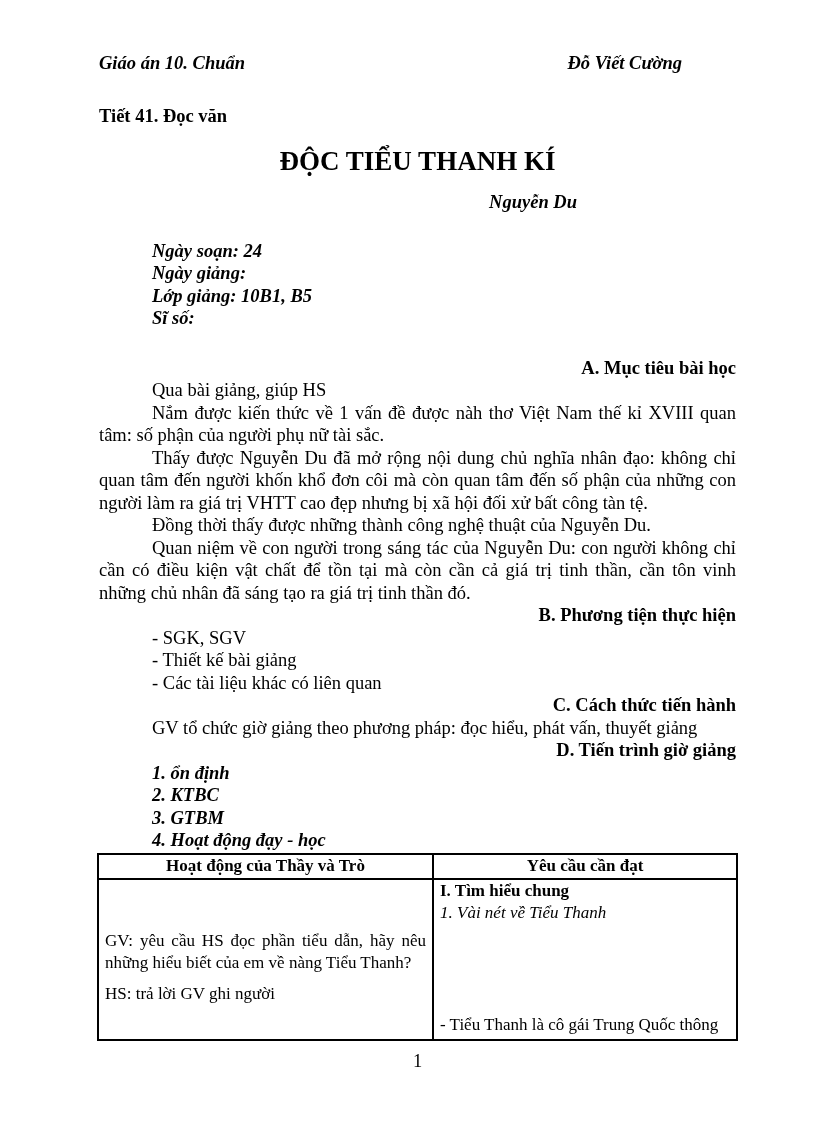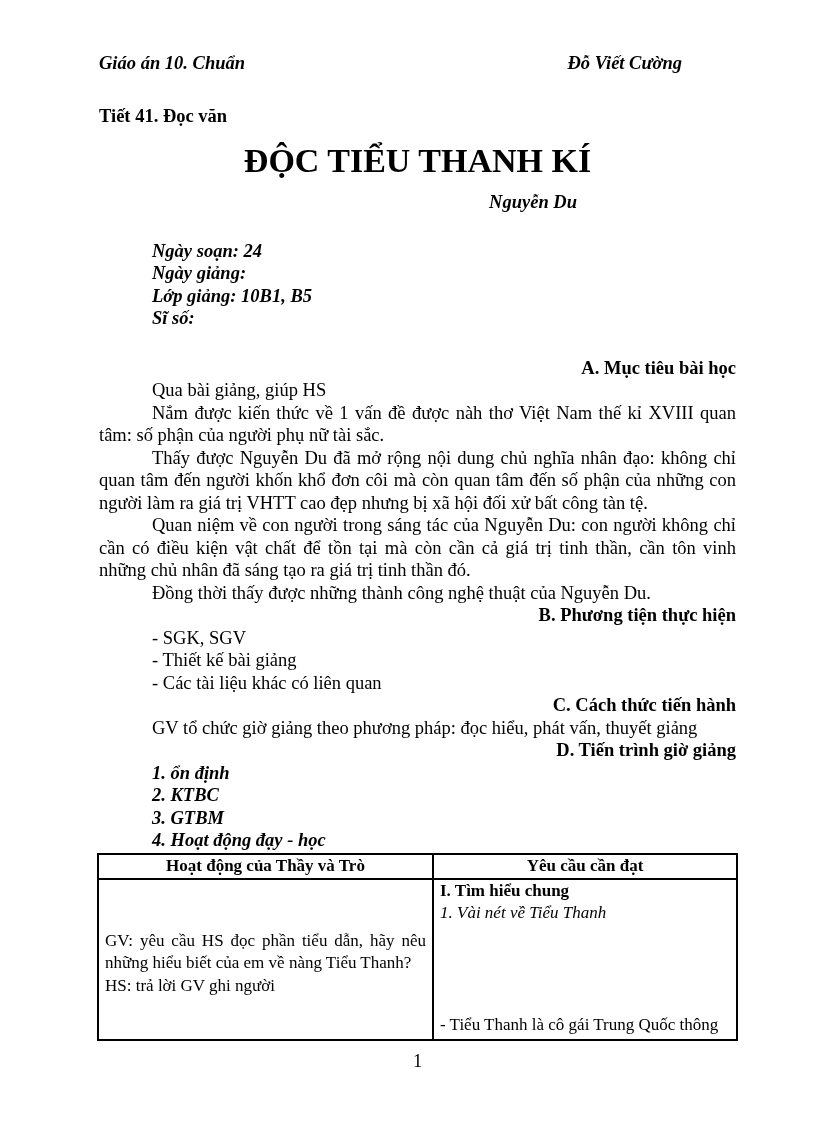--- a/index.html
+++ b/index.html
@@ -25,21 +25,21 @@
     justify-content: space-between;
     margin-top: 52px;
     font-weight: bold;
     font-style: italic;
   }
   .hdr-right { margin-right: 54px; }
   .lesson-label { margin-top: 30px; font-weight: bold; }
   .title {
     margin: 14px 0 0 0;
     text-align: center;
-    font-size: 34px;
+    font-size: 27px;
     line-height: 40px;
     font-weight: bold;
   }
   .author {
     margin-top: 10px;
     text-align: right;
     padding-right: 159px;
     font-weight: bold;
     font-style: italic;
   }
@@ -78,21 +78,21 @@
     text-align: center;
     height: 23px;
     vertical-align: middle;
   }
   table.lesson-table td {
     vertical-align: top;
     height: 159px;
     overflow: hidden;
   }
   .cell-inner { padding: 0 6px; height: 157px; display: flex; flex-direction: column; }
-  .gv-para { margin: 50px 0 0 0; text-align: justify; }
+  .gv-para { margin: 50px 0 8px 0; text-align: justify; }
   .hs-para { margin: 0; }
   .rc-h1 { font-weight: bold; }
   .rc-h2 { font-weight: normal; font-style: italic; }
   .rc-note { margin-top: auto; white-space: nowrap; overflow: hidden; }
   .page-number { margin-top: 9px; text-align: center; }
 </style>
 </head>
 <body>
 
 <div class="page">
@@ -113,22 +113,22 @@
       <div>Ngày soạn: 24</div>
       <div>Ngày giảng:</div>
       <div>Lớp giảng: 10B1, B5</div>
       <div>Sĩ số:</div>
     </div>
 
     <div class="sec-heading sec-a">A. Mục tiêu bài học</div>
     <p class="para">Qua bài giảng, giúp HS</p>
     <p class="para">Nắm được kiến thức về 1 vấn đề được nàh thơ Việt Nam thế kỉ XVIII quan tâm: số phận của người phụ nữ tài sắc.</p>
     <p class="para">Thấy được Nguyễn Du đã mở rộng nội dung chủ nghĩa nhân đạo: không chỉ quan tâm đến người khốn khổ đơn côi mà còn quan tâm đến số phận của những con người làm ra giá trị VHTT cao đẹp nhưng bị xã hội đối xử bất công tàn tệ.</p>
+    <p class="para">Đồng thời thấy được những thành công nghệ thuật của Nguyễn Du.</p>
     <p class="para">Quan niệm về con người trong sáng tác của Nguyễn Du: con người không chỉ cần có điều kiện vật chất để tồn tại mà còn cần cả giá trị tinh thần, cần tôn vinh những chủ nhân đã sáng tạo ra giá trị tinh thần đó.</p>
-    <p class="para">Đồng thời thấy được những thành công nghệ thuật của Nguyễn Du.</p>
 
     <div class="sec-heading">B. Phương tiện thực hiện</div>
     <div class="plain-item">- SGK, SGV</div>
     <div class="plain-item">- Thiết kế bài giảng</div>
     <div class="plain-item">- Các tài liệu khác có liên quan</div>
 
     <div class="sec-heading">C. Cách thức tiến hành</div>
     <p class="para">GV tổ chức giờ giảng theo phương pháp: đọc hiểu, phát vấn, thuyết giảng</p>
 
     <div class="sec-heading">D. Tiến trình giờ giảng</div>

